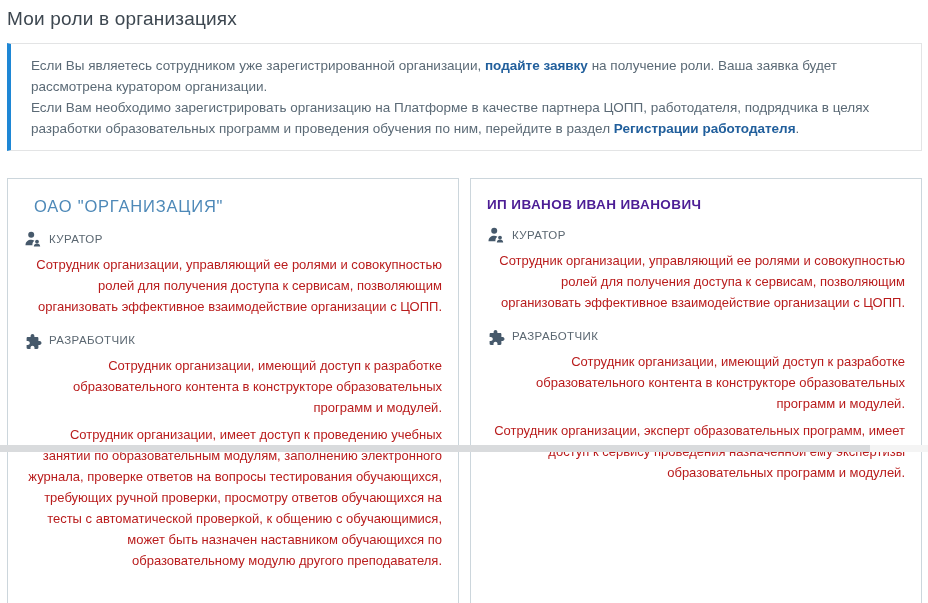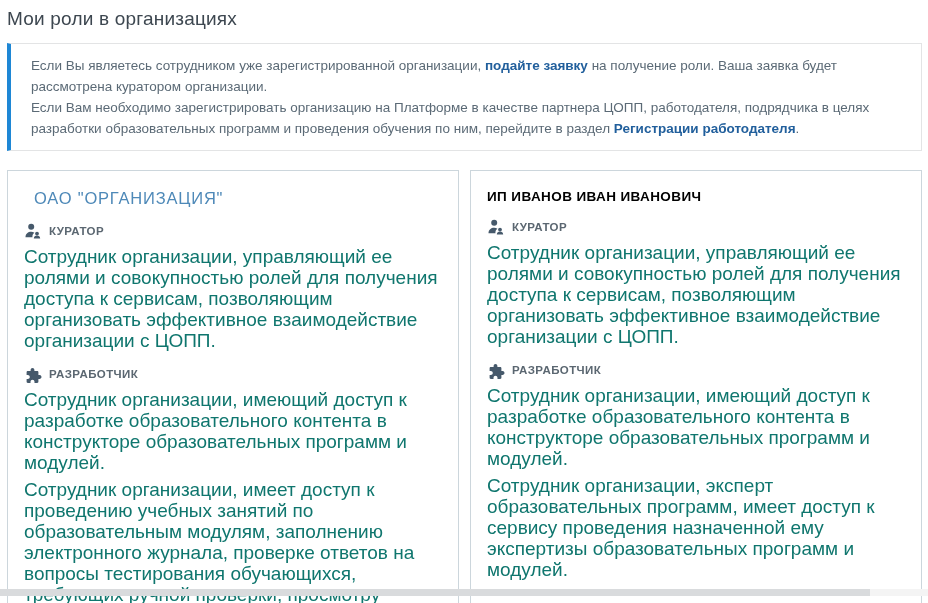--- a/index.html
+++ b/index.html
@@ -6,38 +6,38 @@
   html, body {
     margin: 0; padding: 0;
     width: 928px; height: 603px;
     overflow: hidden;
     background: #ffffff;
     font-family: "Liberation Sans", "DejaVu Sans", sans-serif;
   }
   .page {
     padding: 6px 6px 12px 7px;
     position: relative;
-    height: 596px;
+    height: 452px;
   }
   .page-title {
     font-size: 19px;
     font-weight: 500;
     color: #3d4750;
     letter-spacing: 0.2px;
     margin: 2px 0 13px 0;
   }
   .info-box {
     border: 1px solid #e3e4e5;
     border-left: 4px solid #1e87d5;
     background: #ffffff;
     padding: 11px 20px 11px 20px;
     font-size: 13.5px;
     line-height: 21px;
     color: #5b6a76;
-    margin-bottom: 19px;
+    margin-bottom: 27px;
   }
   .info-box p { margin: 0; }
   .info-link {
     color: #215f9c;
     font-weight: 700;
     text-decoration: none;
     cursor: pointer;
   }
   .cards {
     display: flex;
@@ -53,51 +53,51 @@
     overflow: hidden;
   }
   .card-title-main {
     color: #4e89b8;
     font-size: 16.5px;
     font-weight: 400;
     letter-spacing: 0.8px;
     margin: 6px 0 4px 10px;
   }
   .card-title-sub {
-    color: #000000;
+    color: #4c1d95;
     font-size: 13.5px;
     font-weight: 700;
     letter-spacing: 0.4px;
     margin: 6px 0 2px 0;
   }
   .role-header {
     display: flex;
     align-items: center;
     gap: 7px;
     margin-top: 14px;
-    font-weight: bold;
   }
   .role-header .icon {
     width: 18px; height: 18px;
     display: inline-flex;
     align-items: center;
     justify-content: center;
     flex: 0 0 auto;
   }
   .role-header .icon svg { display: block; }
   .role-label {
     font-size: 11.5px;
     color: #5b6771;
     letter-spacing: 0.4px;
   }
   .role-desc {
     margin: 6px 0 0 0;
-    font-size: 19px;
+    font-size: 13px;
     line-height: 21px;
-    color: #0f766e;
+    color: #b91c1c;
+    text-align: right;
   }
   .scrollbar-track {
     position: absolute;
     left: 0; bottom: 0;
     width: 928px; height: 7px;
     background: #f4f4f4;
   }
   .scrollbar-thumb {
     height: 7px;
     width: 870px;

